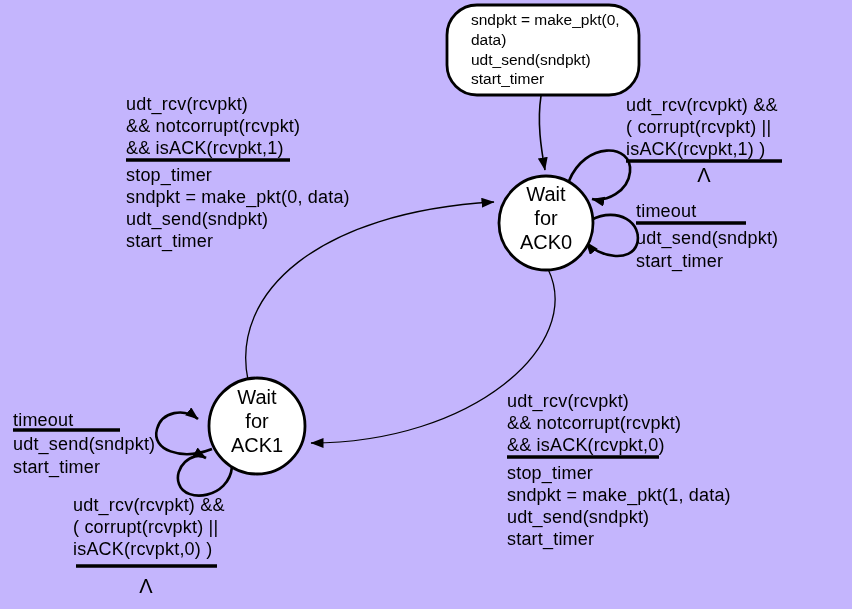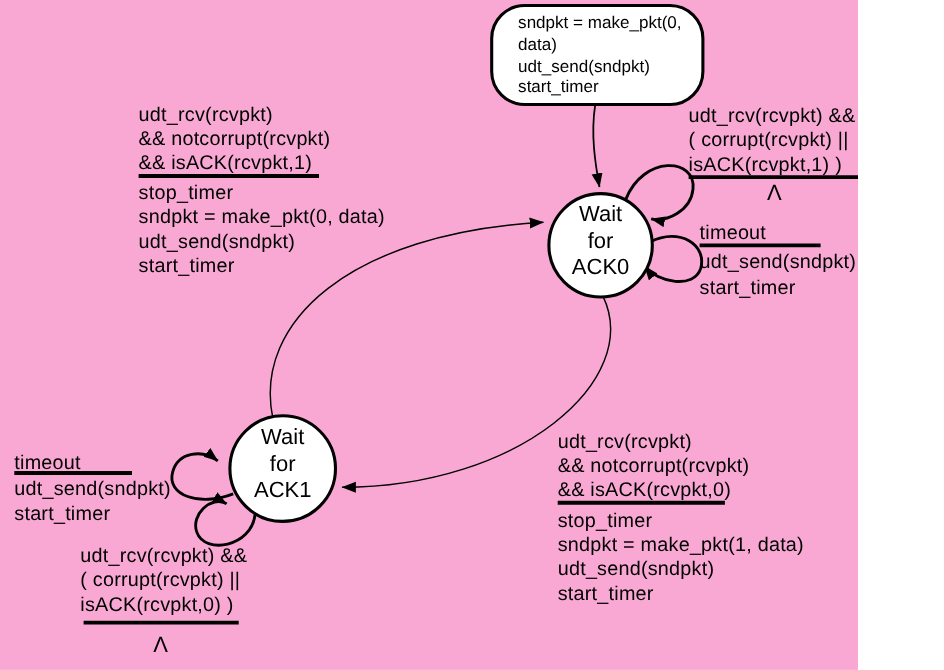--- a/index.html
+++ b/index.html
@@ -1,16 +1,16 @@
 <!DOCTYPE html>
 <html><head>
 <meta charset="utf-8">
 <style>
   html,body{margin:0;padding:0;background:#ffffff;}
-  .canvas{position:relative;width:780px;height:609px;background:#f9a8d4;overflow:hidden;}
+  .canvas{position:relative;width:852px;height:609px;background:#c4b5fd;overflow:hidden;}
   svg{display:block;}
   .lbl{font-family:"Liberation Sans",sans-serif;font-size:18px;letter-spacing:0.2px;fill:#000;}
   .box-lbl{font-family:"Liberation Sans",sans-serif;font-size:15.5px;fill:#000;}
   .state-lbl{font-family:"Liberation Sans",sans-serif;font-size:20px;fill:#000;text-anchor:middle;}
   .lambda{font-family:"Liberation Sans",sans-serif;font-size:20px;fill:#000;text-anchor:middle;}
   .rule{stroke:#000;stroke-width:3.5;}
   .curve{fill:none;stroke:#000;stroke-width:1.3;}
   .init-arrow{fill:none;stroke:#000;stroke-width:1.6;}
   .loop{fill:none;stroke:#000;stroke-width:2.6;}
   .shape{fill:#ffffff;stroke:#000;stroke-width:2.8;}

